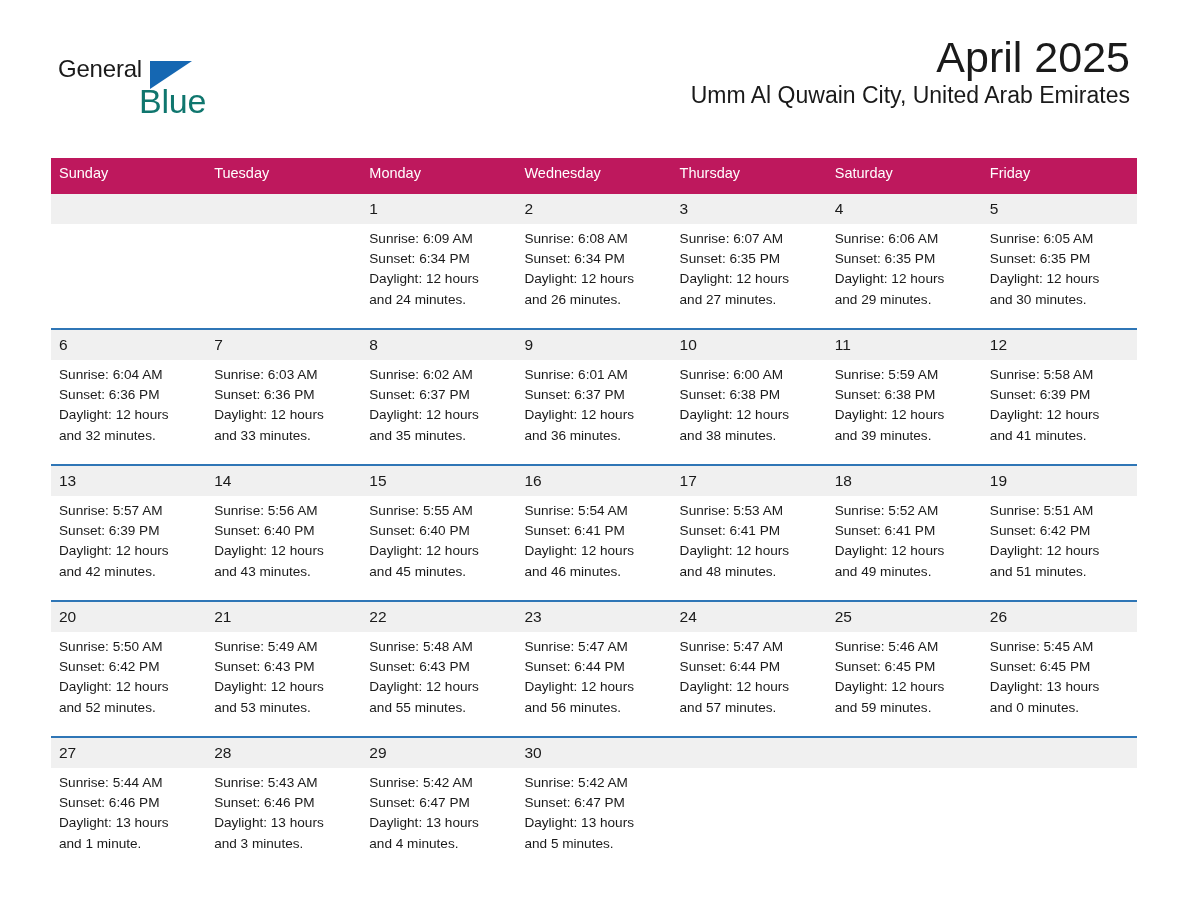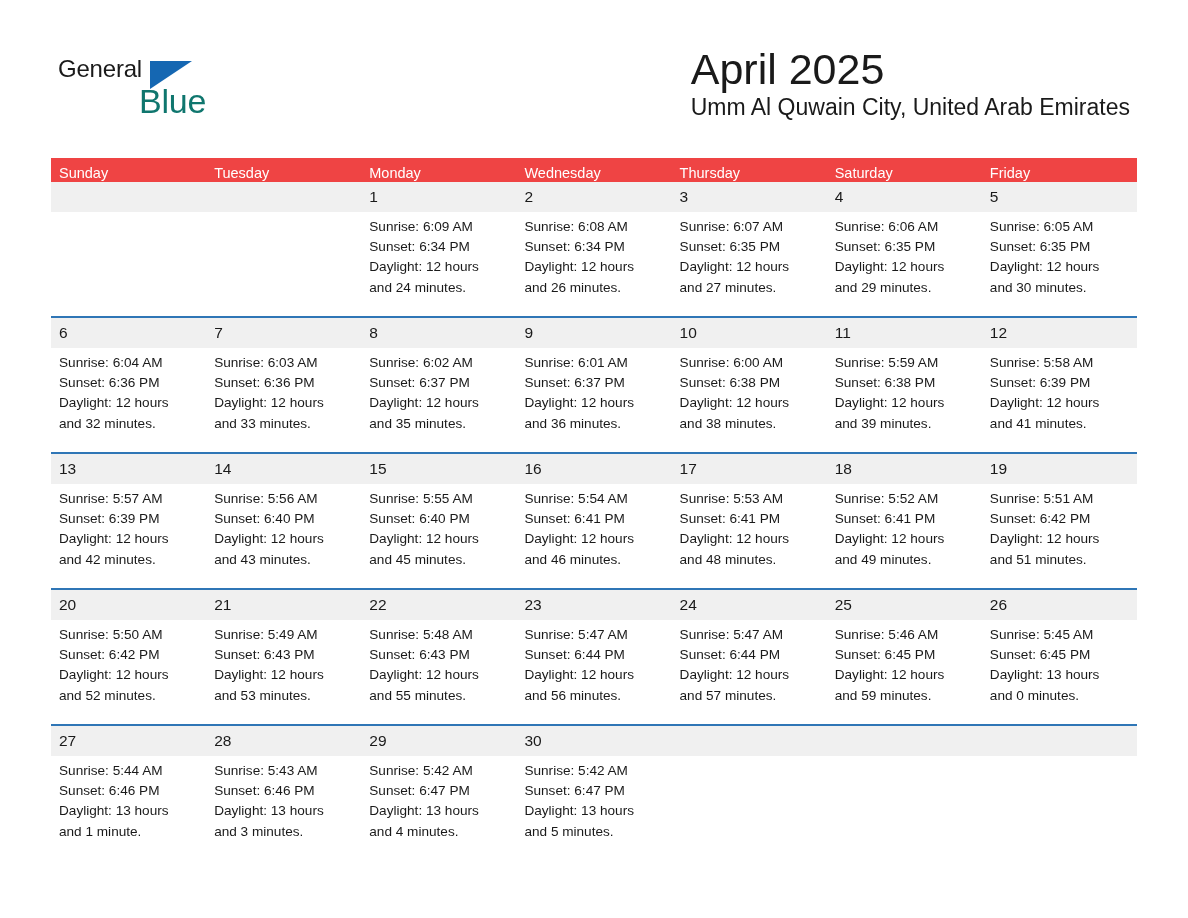--- a/index.html
+++ b/index.html
@@ -64,22 +64,22 @@
     line-height: 34px;
     color: #0f766e;
     letter-spacing: -0.2px;
     white-space: nowrap;
     margin-left: 37px;
   }
 
   .title-block {
     position: absolute;
     right: 58px;
-    top: 44px;
-    text-align: left;
+    top: 32px;
+    text-align: right;
   }
   .cal-title {
     font-size: 43px;
     line-height: 50px;
     color: #1a1a1a;
     font-weight: normal;
     white-space: nowrap;
   }
   .cal-subtitle {
     font-size: 23px;
@@ -92,22 +92,23 @@
   
   .calendar {
     position: absolute;
     left: 51px;
     top: 158px;
     width: 1086px;
   }
 
   .weekday-row {
     display: flex;
-    background: #ef4444;
-    height: 24px;
+    background: #be185d;
+    height: 36px;
+    justify-content: flex-end;
   }
   .weekday {
     flex: 1 1 0;
     min-width: 0;
     color: #ffffff;
     font-size: 14.5px;
     line-height: 30px;
     padding-left: 8px;
     box-sizing: border-box;
     white-space: nowrap;

